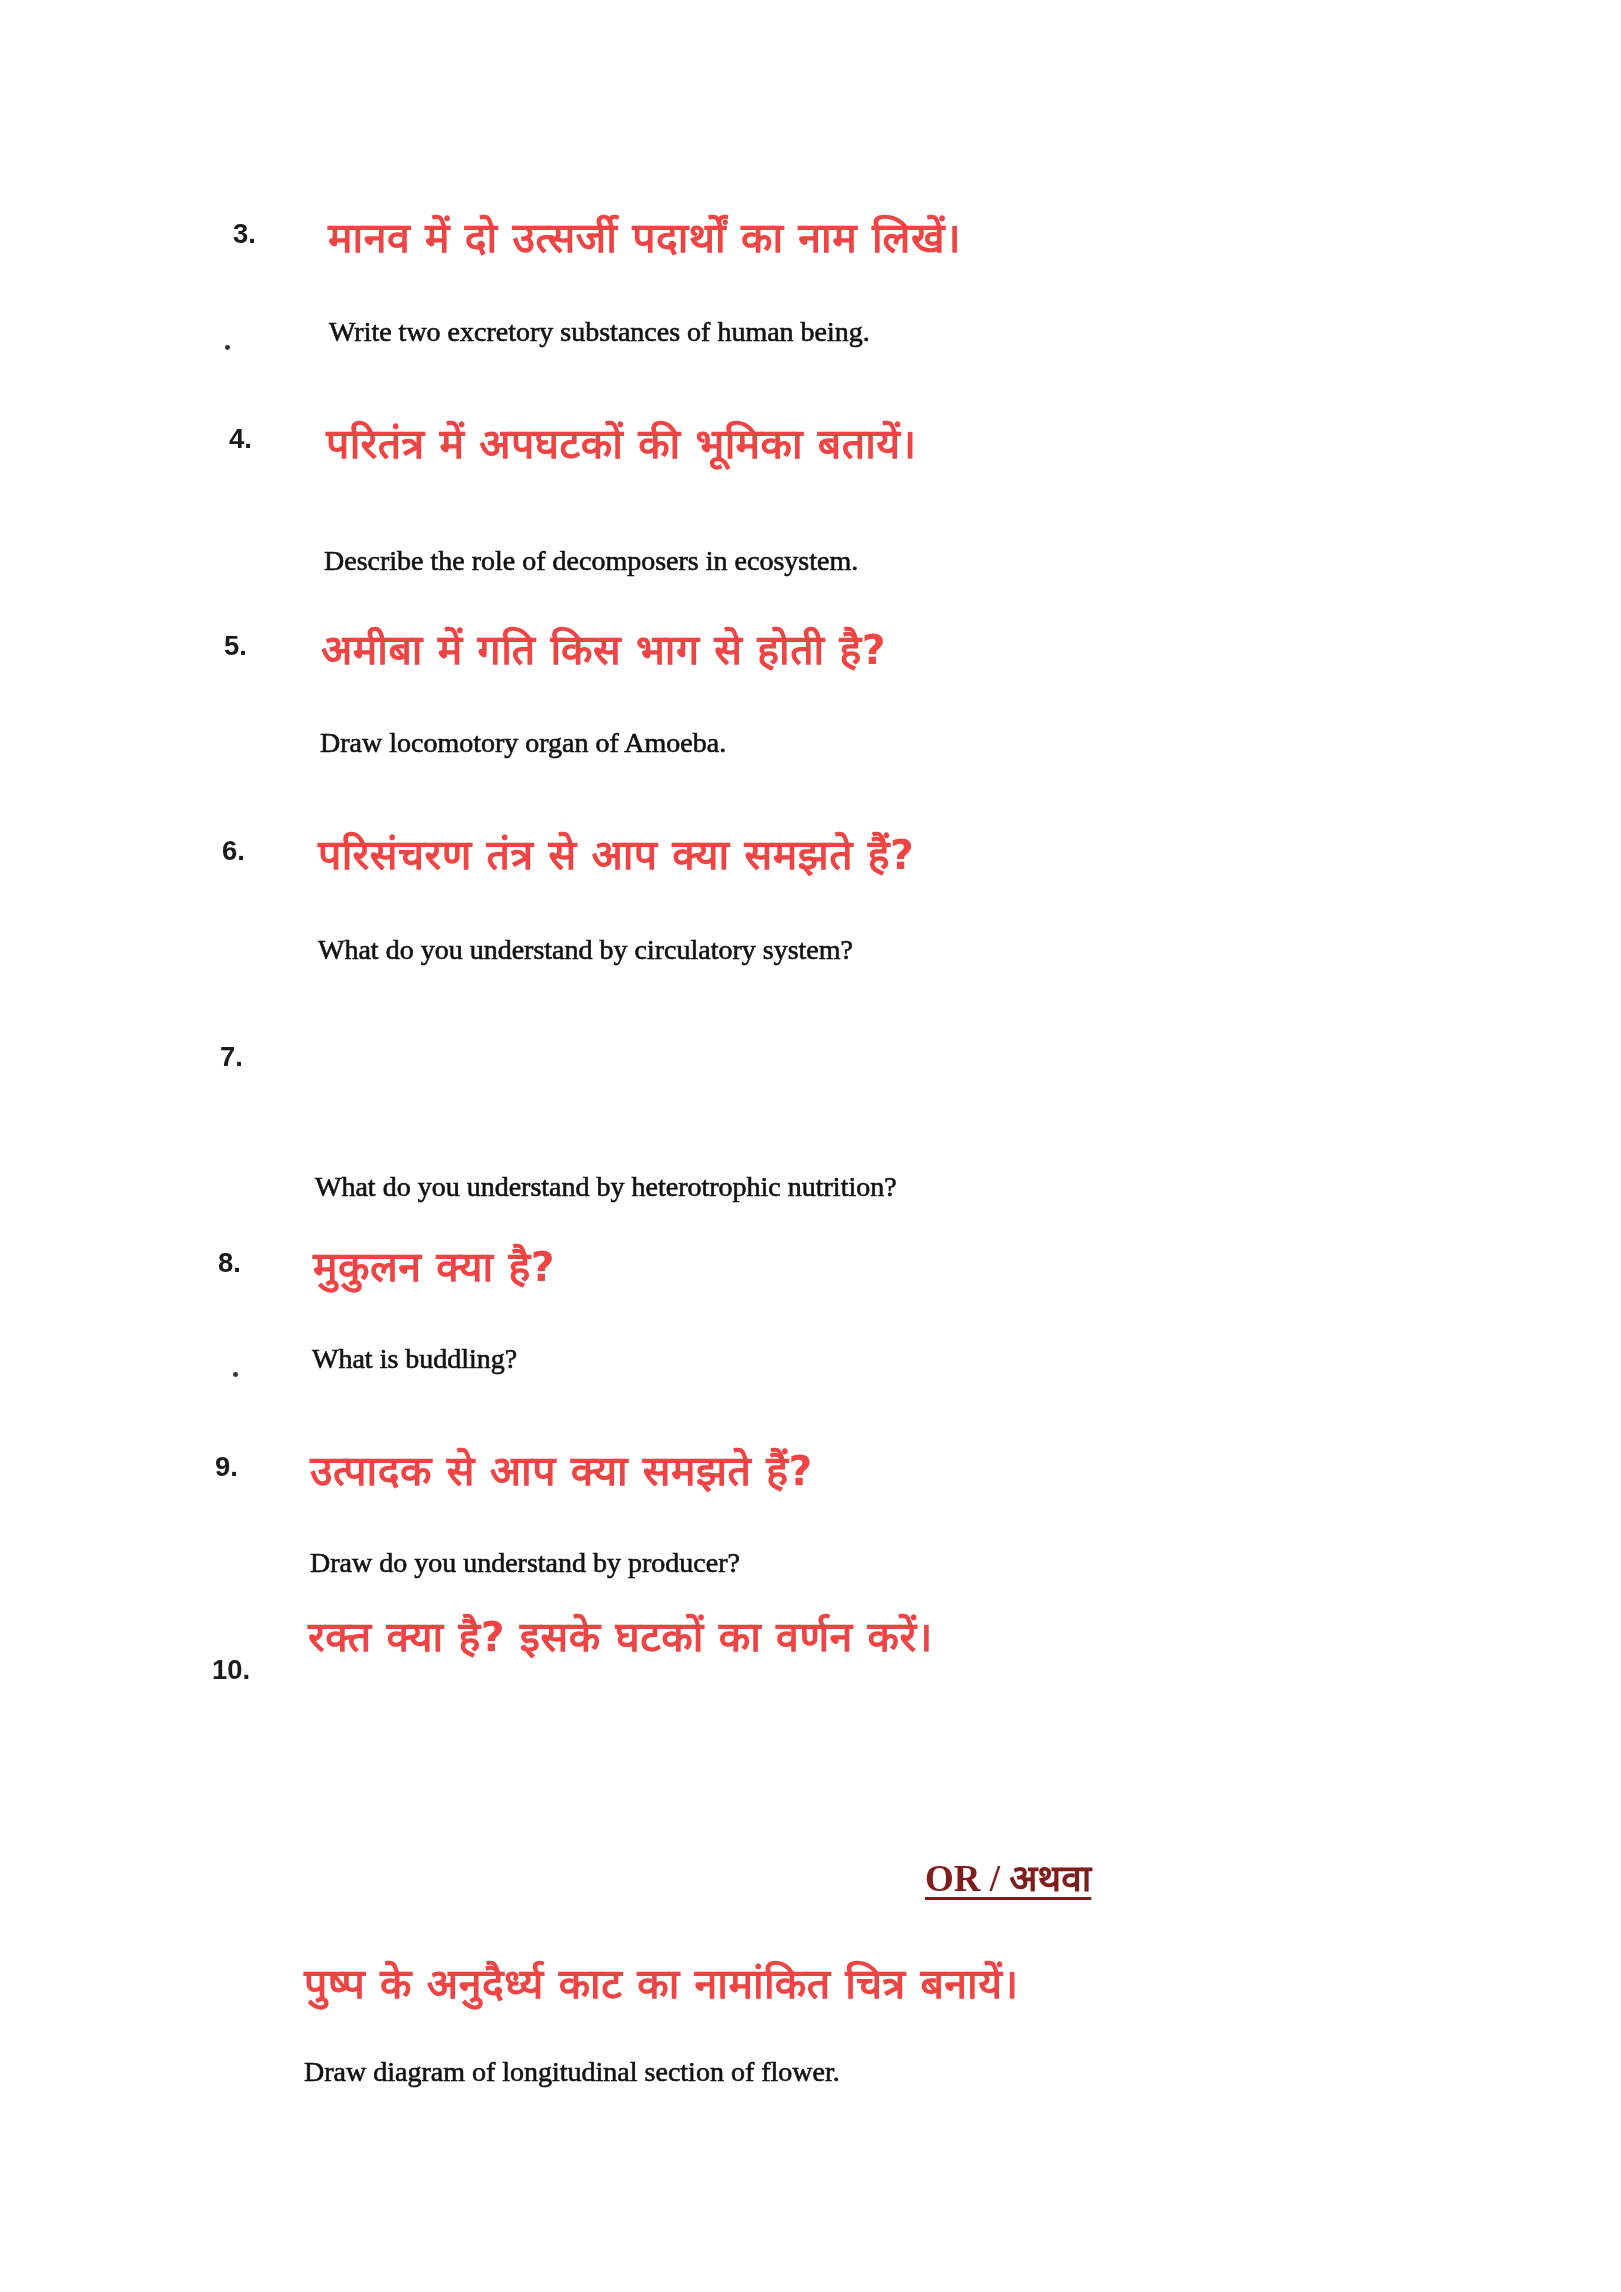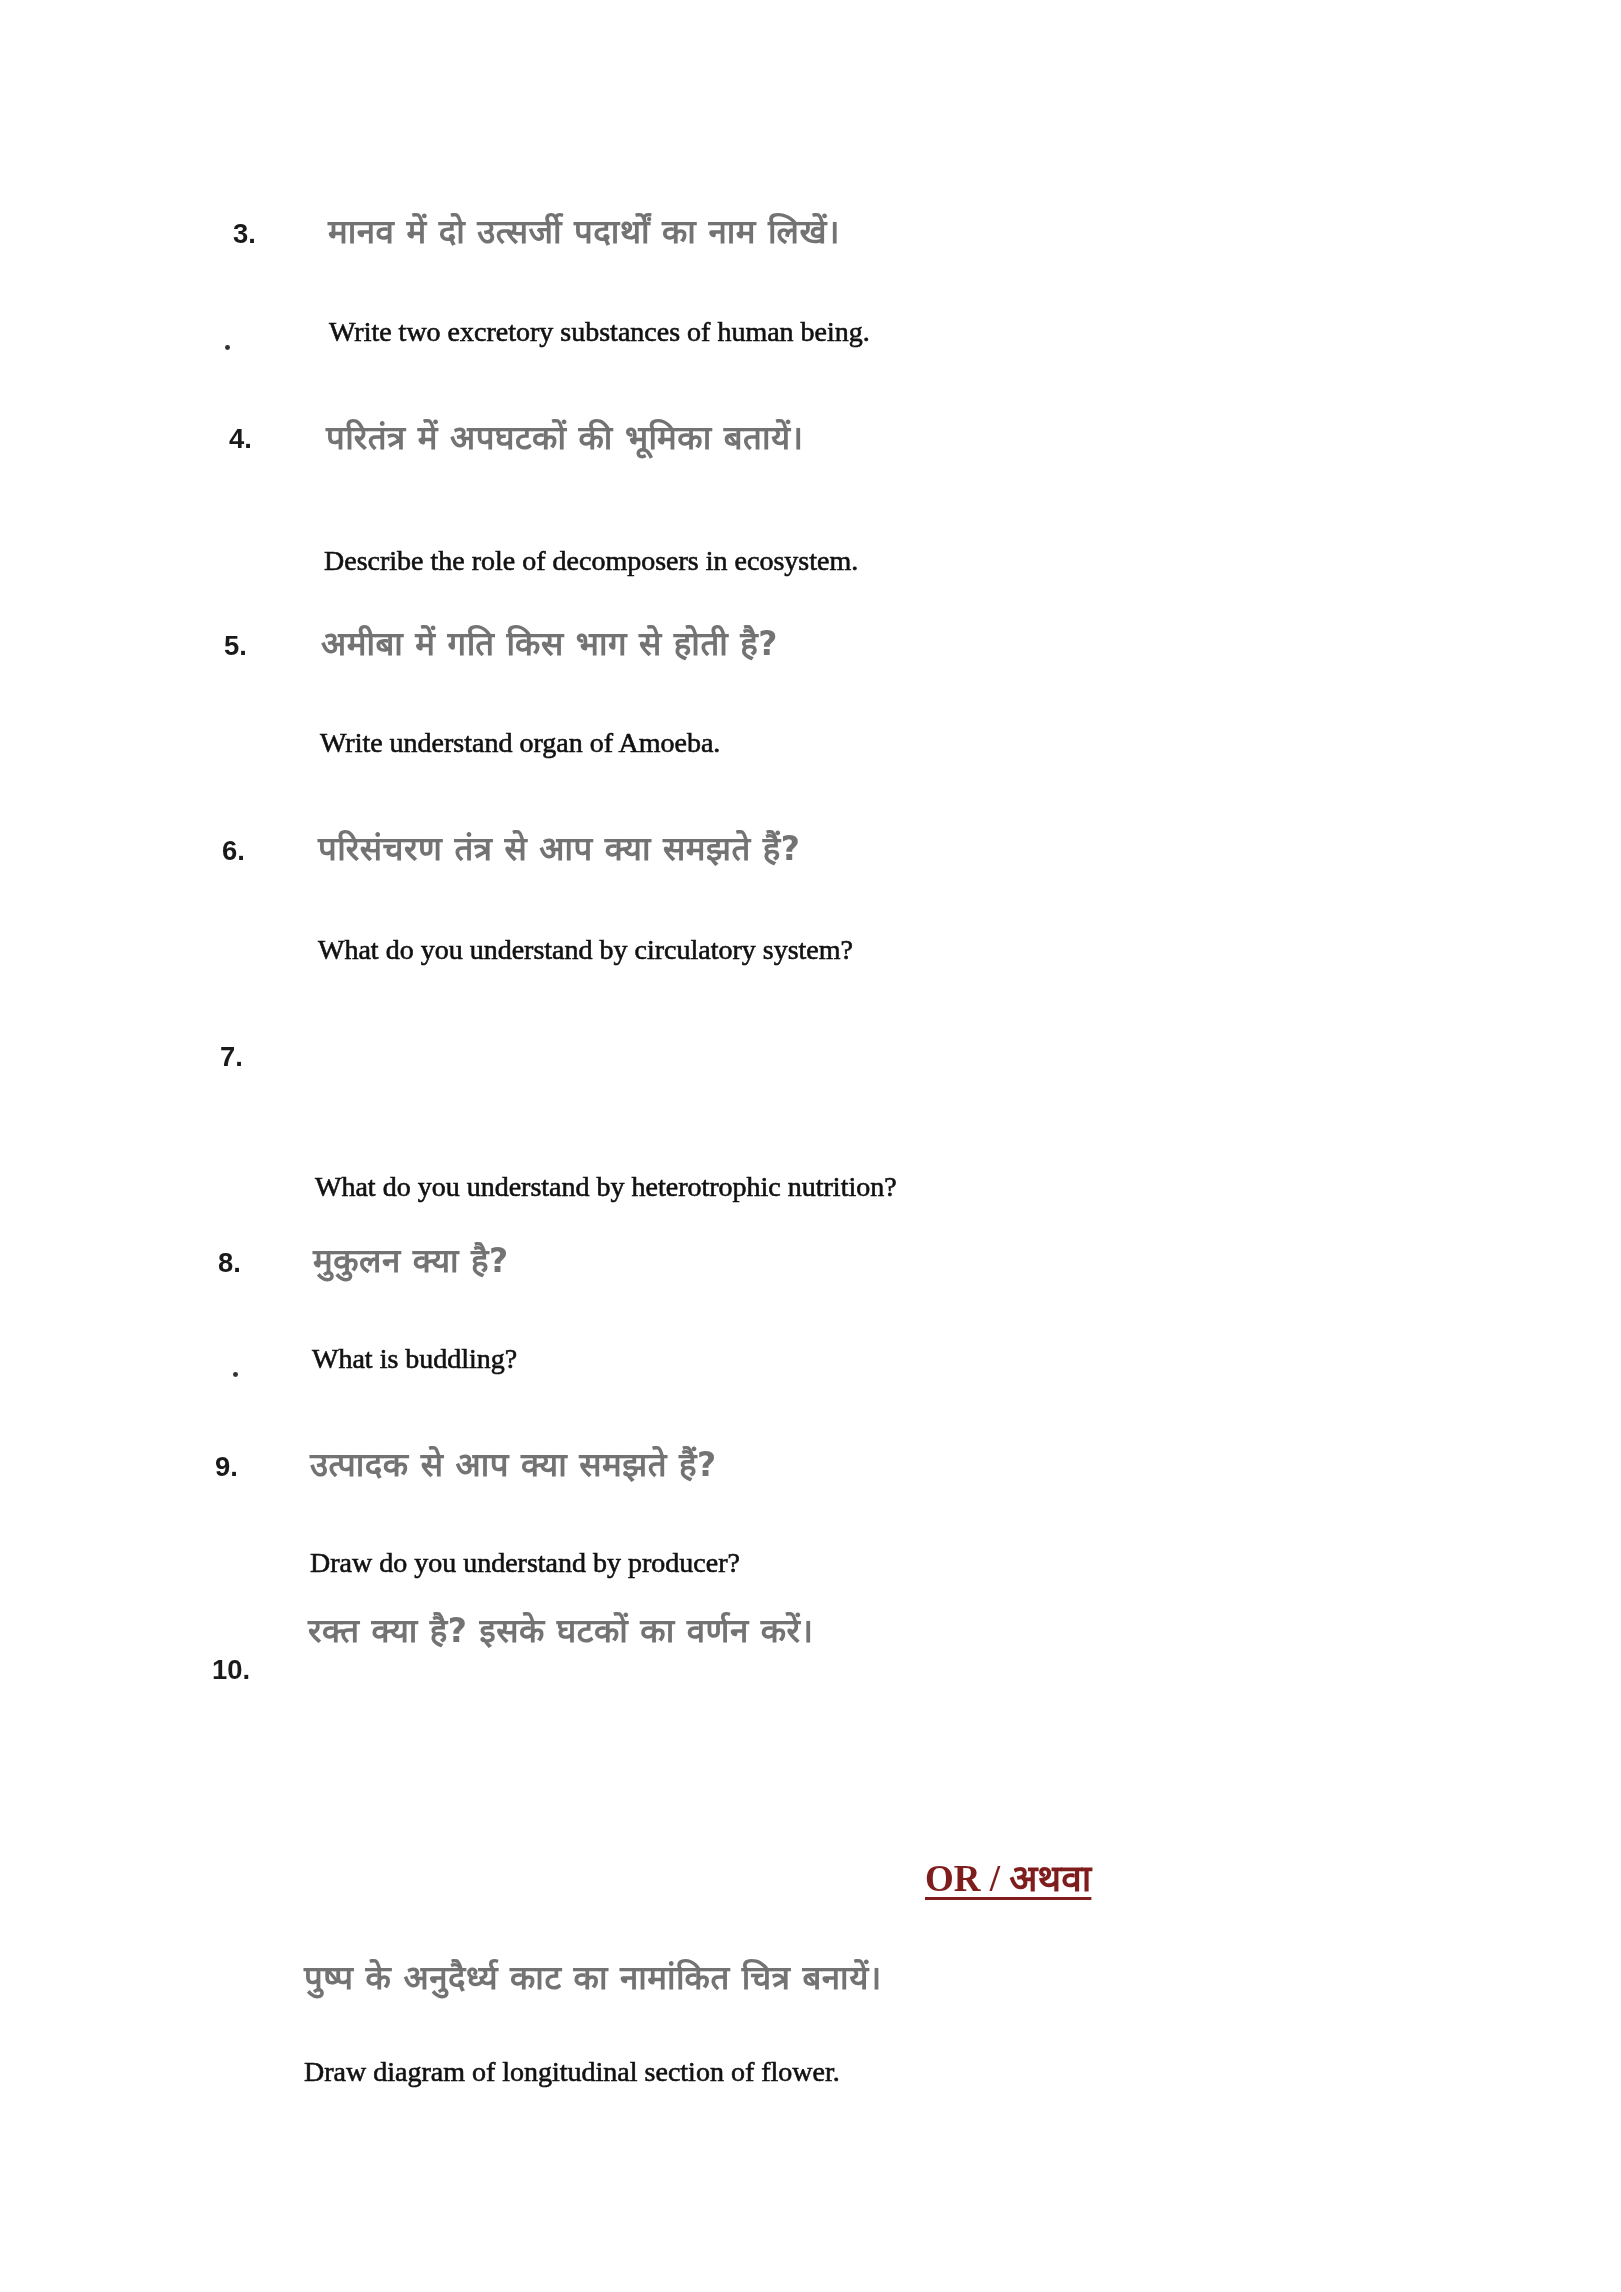--- a/index.html
+++ b/index.html
@@ -25,22 +25,22 @@
       position: absolute;
       font-family: "Liberation Sans", "DejaVu Sans", sans-serif;
       font-weight: bold;
       font-size: 27.4px;
       color: #1a1a1a;
     }
     .hi {
       position: absolute;
       font-family: "DejaVu Sans", "Liberation Sans", sans-serif;
       font-weight: bold;
-      font-size: 33px;
-      color: #737373;
+      font-size: 41px;
+      color: #ef4444;
       white-space: nowrap;
       letter-spacing: 0.5px;
     }
     .en {
       position: absolute;
       font-family: "Liberation Serif", "DejaVu Serif", serif;
       font-weight: normal;
       font-size: 28px;
       color: #111111;
       white-space: nowrap;
@@ -73,21 +73,21 @@
   <div class="hi" style="left:328px; top:208px;">मानव में दो उत्सर्जी पदार्थों का नाम लिखें।</div>
   <div class="dot" style="left:225px; top:345px;"></div>
   <div class="en" style="left:329px; top:316px;">Write two excretory substances of human being.</div>
 
   <div class="qnum" style="left:229px; top:423px;">4.</div>
   <div class="hi" style="left:326px; top:414px;">परितंत्र में अपघटकों की भूमिका बतायें।</div>
   <div class="en" style="left:324px; top:522px;margin-top:23px;">Describe the role of decomposers in ecosystem.</div>
 
   <div class="qnum" style="left:224px; top:630px;">5.</div>
   <div class="hi" style="left:321px; top:620px;">अमीबा में गति किस भाग से होती है?</div>
-  <div class="en" style="left:320px; top:727px;">Write understand organ of Amoeba.</div>
+  <div class="en" style="left:320px; top:727px;">Draw locomotory organ of Amoeba.</div>
 
   <div class="qnum" style="left:222px; top:835px;">6.</div>
   <div class="hi" style="left:318px; top:825px;">परिसंचरण तंत्र से आप क्या समझते हैं?</div>
   <div class="en" style="left:318px; top:934px;">What do you understand by circulatory system?</div>
 
   <div class="qnum" style="left:220px; top:1041px;">7.</div>
   <div class="en" style="left:315px; top:1139px;margin-top:32px;">What do you understand by heterotrophic nutrition?</div>
 
   <div class="qnum" style="left:218px; top:1247px;">8.</div>
   <div class="hi" style="left:313px; top:1237px;">मुकुलन क्या है?</div>

